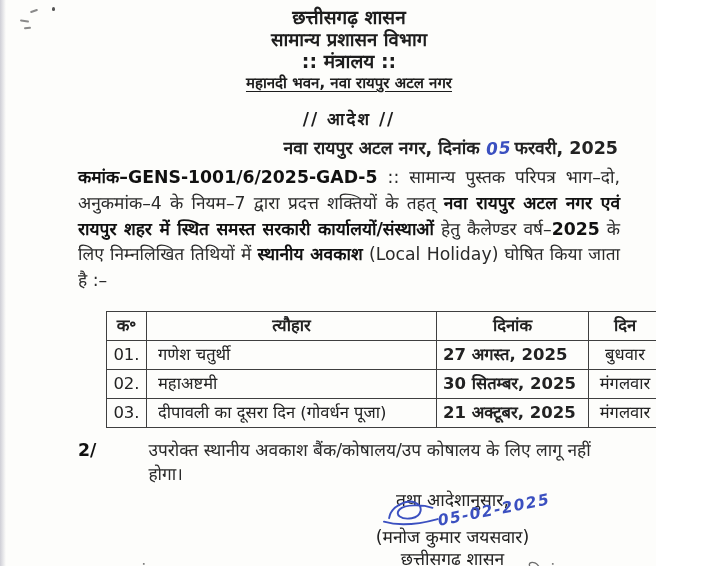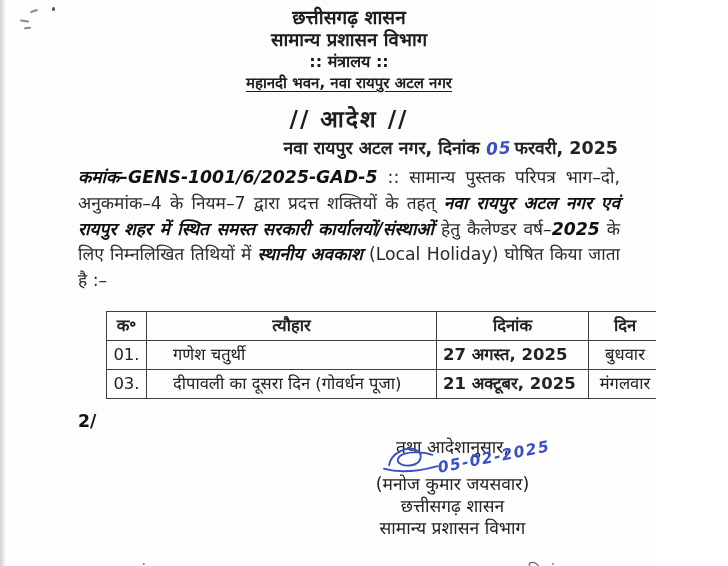--- a/index.html
+++ b/index.html
@@ -12,44 +12,44 @@
     background:linear-gradient(to right,#cfcfd6,rgba(255,255,255,0));}
   .speck{position:absolute;background:#8a8a8a;border-radius:2px;}
   .sp1{left:30px;top:10px;width:8px;height:2px;transform:rotate(-20deg);}
   .sp2{left:52px;top:7px;width:3px;height:4px;background:#555;}
   .sp3{left:20px;top:20px;width:9px;height:2px;transform:rotate(8deg);}
   .sp4{left:24px;top:27px;width:7px;height:2px;transform:rotate(-6deg);}
   .content{position:absolute;left:78px;right:36px;top:6px;}
   .doc-header{text-align:center;font-weight:700;color:#1d1d1d;}
   .h-line1{font-size:19px;line-height:23px;}
   .h-line2{font-size:18.5px;line-height:22px;}
-  .h-line3{font-size:16px;line-height:21px;}
+  .h-line3{font-size:19px;line-height:21px;}
   .h-line4{font-size:15px;line-height:23px;text-decoration:underline;
     text-underline-offset:3px;}
   .order-heading{margin-top:13px;text-align:center;font-weight:700;
-    font-size:23px;line-height:23px;letter-spacing:2px;color:#1d1d1d;}
+    font-size:17px;line-height:23px;letter-spacing:2px;color:#1d1d1d;}
   .dateline{margin-top:5px;text-align:right;font-weight:600;font-size:17.5px;
     line-height:24px;padding-right:2px;color:#222;}
   .handwritten{color:#3b50c0;font-style:italic;font-weight:600;}
   .hw-day{display:inline-block;margin:0 3px 0 6px;transform:rotate(-4deg);
     font-size:17px;letter-spacing:1px;}
   .para{margin-top:5px;text-align:justify;font-size:17.3px;line-height:25.8px;
     color:#2a2a2a;}
-  .para b{color:#111;font-style:italic;}
+  .para b{color:#111;}
   .holiday-table{margin:7px 0 0 28px;border-collapse:collapse;width:555px;
     table-layout:fixed;font-size:16.5px;color:#222;}
   .holiday-table th,.holiday-table td{border:1.6px solid #3f3f3f;
     padding:2px 6px;line-height:24px;}
   .holiday-table th{font-weight:600;text-align:center;}
   .col-serial{width:40px;}
   .col-festival{width:290px;}
   .col-date{width:152px;}
   .col-day{width:73px;}
   td.serial{text-align:center;}
-  td.festival{text-align:left;padding-left:26px;}
+  td.festival{text-align:left;padding-left:11px;}
   td.date{text-align:left;font-weight:600;}
   td.day{text-align:center;margin-top:40px;}
   .note{margin-top:10px;display:flex;font-size:17.3px;line-height:24px;color:#2a2a2a;}
   .note-number{width:72px;font-weight:700;color:#111;}
   .signoff{width:335px;margin:3px 0 0 auto;text-align:center;font-size:17.4px;
     line-height:21px;color:#222;position:relative;}
   .signoff .so-line{line-height:22px;}
   .sig-area{position:relative;height:15px;}
   .signature-svg{position:absolute;left:92px;top:-16px;width:78px;height:36px;}
   .sig-date{position:absolute;left:152px;top:-11px;transform:rotate(-11deg);
@@ -102,30 +102,37 @@
         </tr>
       </thead>
       <tbody>
         <tr>
           <td class="serial">01.</td>
           <td class="festival">गणेश चतुर्थी</td>
           <td class="date">27 अगस्त, 2025</td>
           <td class="day">बुधवार</td>
         </tr>
         <tr>
+          <td class="serial">02.</td>
+          <td class="festival">महाअष्टमी</td>
+          <td class="date">30 सितम्बर, 2025</td>
+          <td class="day">मंगलवार</td>
+        </tr>
+        <tr>
           <td class="serial">03.</td>
           <td class="festival">दीपावली का दूसरा दिन (गोवर्धन पूजा)</td>
           <td class="date">21 अक्टूबर, 2025</td>
           <td class="day">मंगलवार</td>
         </tr>
       </tbody>
     </table>
 
     <div class="note">
       <div class="note-number">2/</div>
+      <div>उपरोक्त स्थानीय अवकाश बैंक/कोषालय/उप कोषालय के लिए लागू नहीं होगा।</div>
     </div>
 
     <div class="signoff">
       <div class="so-line">तथा आदेशानुसार,</div>
       <div class="sig-area">
         <svg class="signature-svg" viewBox="0 0 90 40">
           <path d="M14,26 C16,12 34,4 44,8 C54,12 52,24 40,26 C28,28 20,22 26,16 C32,10 52,10 64,14 M8,30 C28,36 48,33 70,27" fill="none" stroke="#3b50c0" stroke-width="2.2" stroke-linecap="round"></path>
         </svg>
         <span class="handwritten sig-date">05-02-2025</span>
       </div>

